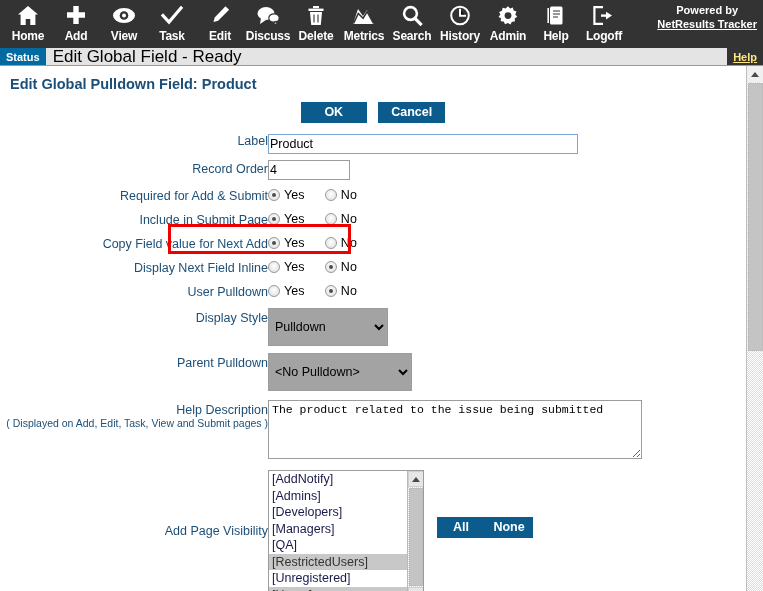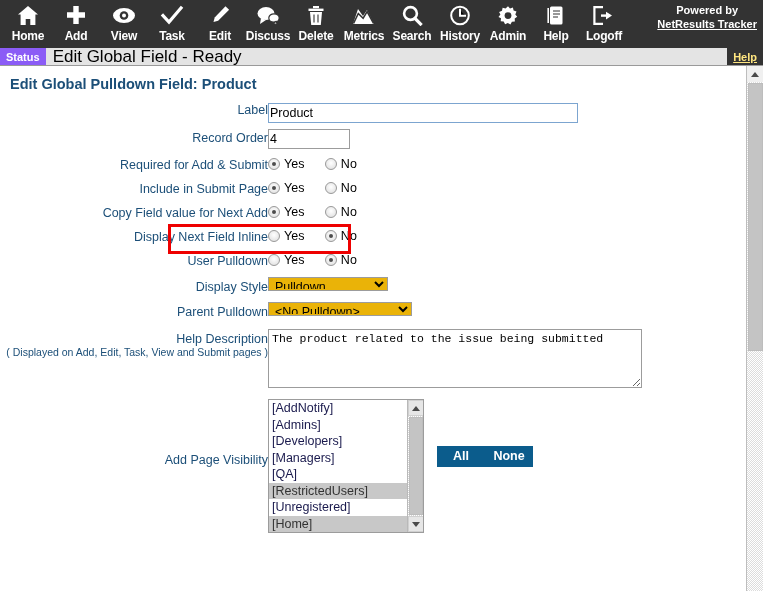--- a/index.html
+++ b/index.html
@@ -68,21 +68,21 @@
   
   #statusbar {
     height: 18px;
     background: #e4e4e4;
     border-bottom: 1px solid #9a9a9a;
     display: flex;
     align-items: stretch;
     position: relative;
   }
   #status-tag {
-    background: #8b5cf6;
+    background: #0369a1;
     color: #ffffff;
     font-size: 11px;
     font-weight: bold;
     padding: 0 6px;
     display: flex;
     align-items: center;
   }
   #status-text {
     font-size: 17px;
     color: #000000;
@@ -214,23 +214,23 @@
     color: #000;
     margin-left: 4px;
     margin-right: 16px;
     vertical-align: middle;
   }
 
   select.sel {
     font-family: "Liberation Sans", sans-serif;
     font-size: 12.5px;
     color: #000;
-    background: #eab308;
+    background: #a3a3a3;
     border: 1px solid #9c9c9c;
-    height: 14px;
+    height: 38px;
     padding: 1px 2px;
   }
   #f-style { width: 120px; }
   #f-parent { width: 144px; }
 
   textarea.ta {
     font-family: "Liberation Mono", monospace;
     font-size: 11.5px;
     color: #000;
     border: 1px solid #9c9c9c;
@@ -505,20 +505,24 @@
   <div id="status-help">
     <a>Help</a>
   </div>
 </div>
 
 <div id="page">
   <div id="content">
 
     <div id="page-title">Edit Global Pulldown Field: Product</div>
 
+    <div id="btn-row">
+      <span class="blue-btn" id="btn-ok">OK</span>
+      <span class="blue-btn" id="btn-cancel">Cancel</span>
+    </div>
 
     <table class="form">
 
       <tbody>
           <tr>
         <td class="lbl">Label</td>
         <td class="fld">
           <input class="text" id="f-label" type="text" value="Product" style="">
         </td>
       </tr>

